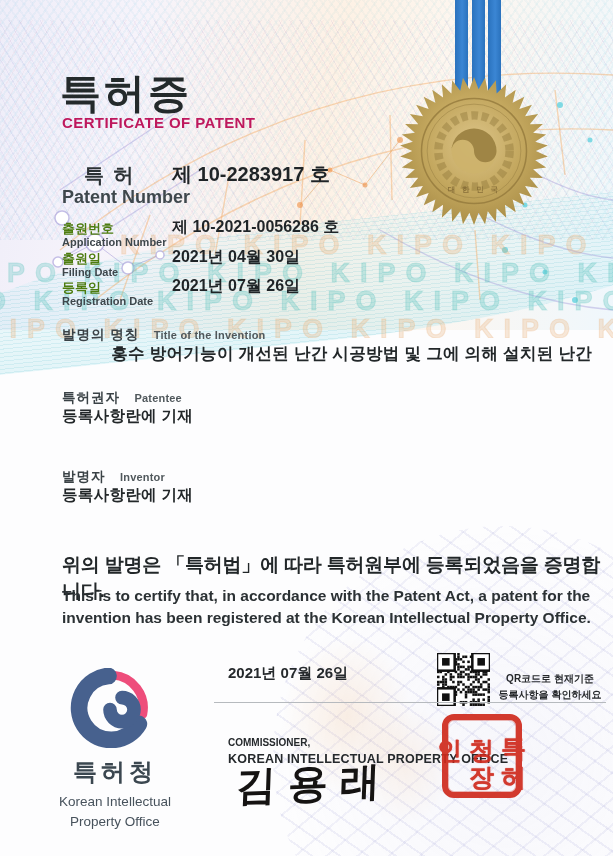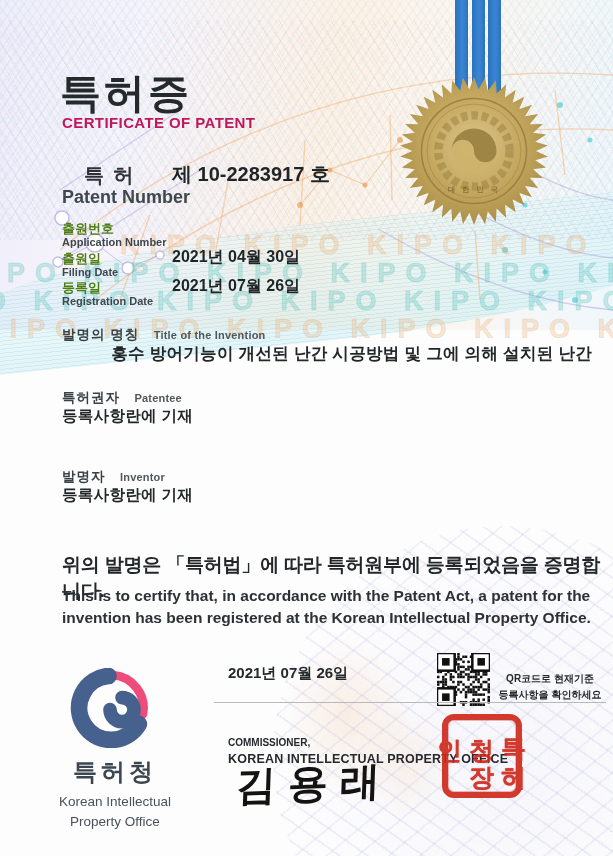--- a/index.html
+++ b/index.html
@@ -199,20 +199,21 @@
 
   <div class="abs title-ko">특허증</div>
   <div class="abs title-en">CERTIFICATE OF PATENT</div>
 
   <div class="abs lbl-big-ko" style="left:62px; top:162px;margin-left:22px;">특 허</div>
   <div class="abs lbl-en" style="left:62px; top:187px; font-size:18px;">Patent Number</div>
   <div class="abs val-big" style="left:172px; top:161px;">제 10-2283917 호</div>
 
   <div class="abs lbl-ko" style="left:62px; top:220px;">출원번호</div>
   <div class="abs lbl-en" style="left:62px; top:236px;">Application Number</div>
+  <div class="abs val" style="left:172px; top:217px;">제 10-2021-0056286 호</div>
 
   <div class="abs lbl-ko" style="left:62px; top:250px;">출원일</div>
   <div class="abs lbl-en" style="left:62px; top:266px;">Filing Date</div>
   <div class="abs val" style="left:172px; top:247px;">2021년 04월 30일</div>
 
   <div class="abs lbl-ko" style="left:62px; top:279px;">등록일</div>
   <div class="abs lbl-en" style="left:62px; top:295px;">Registration Date</div>
   <div class="abs val" style="left:172px; top:276px;">2021년 07월 26일</div>
 
   <div class="abs" style="left:62px; top:325px;">

